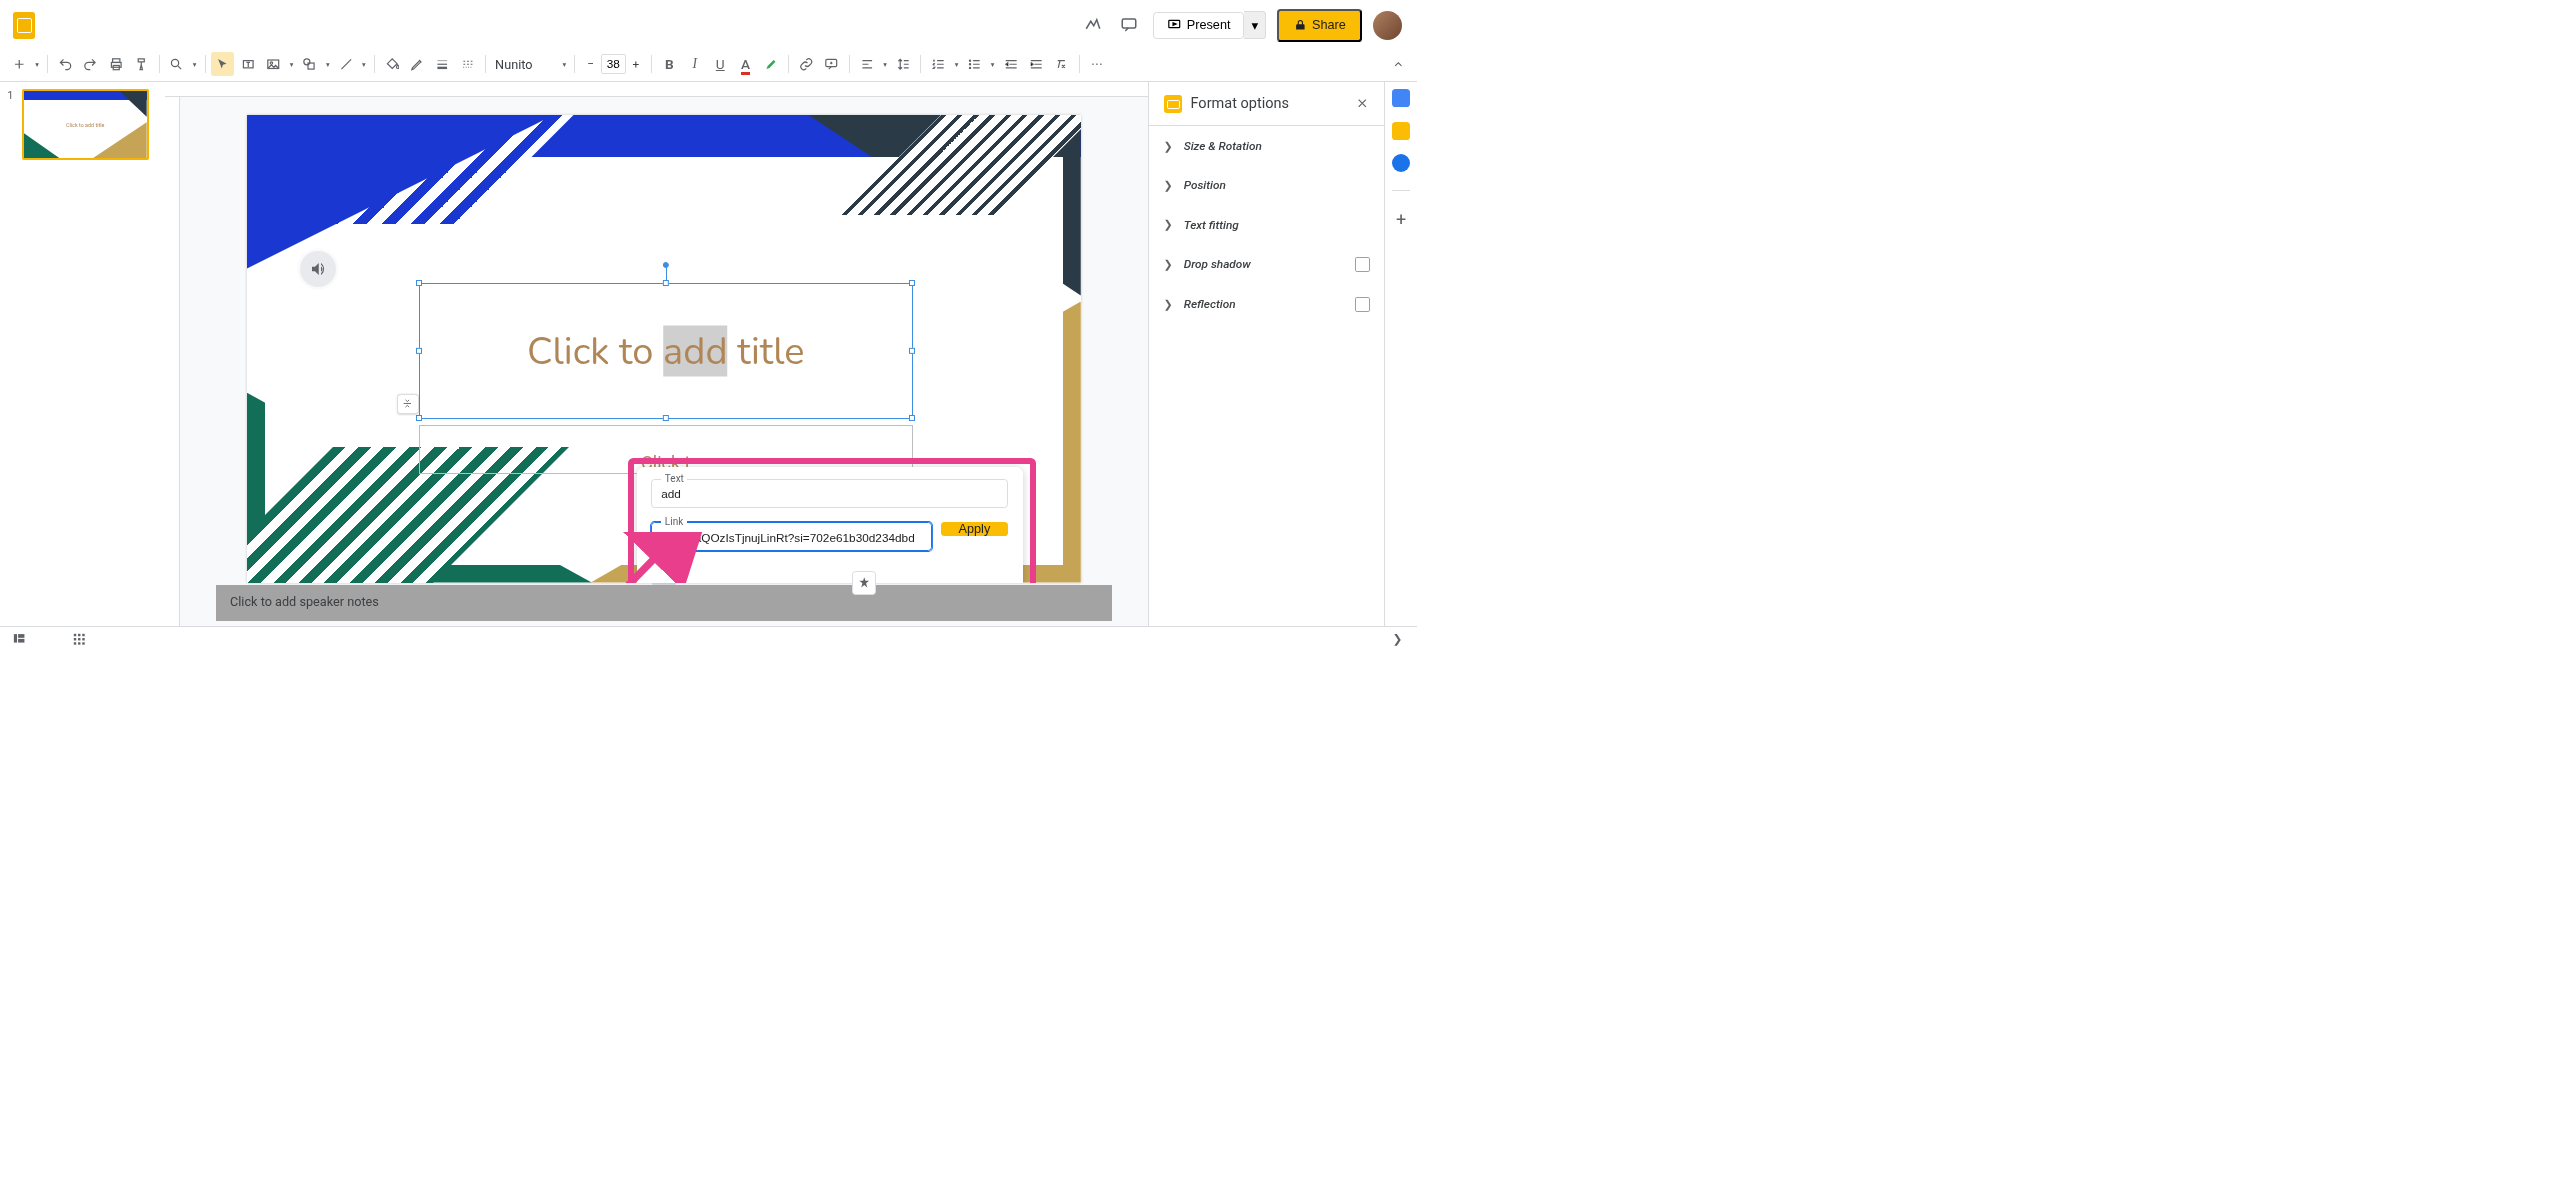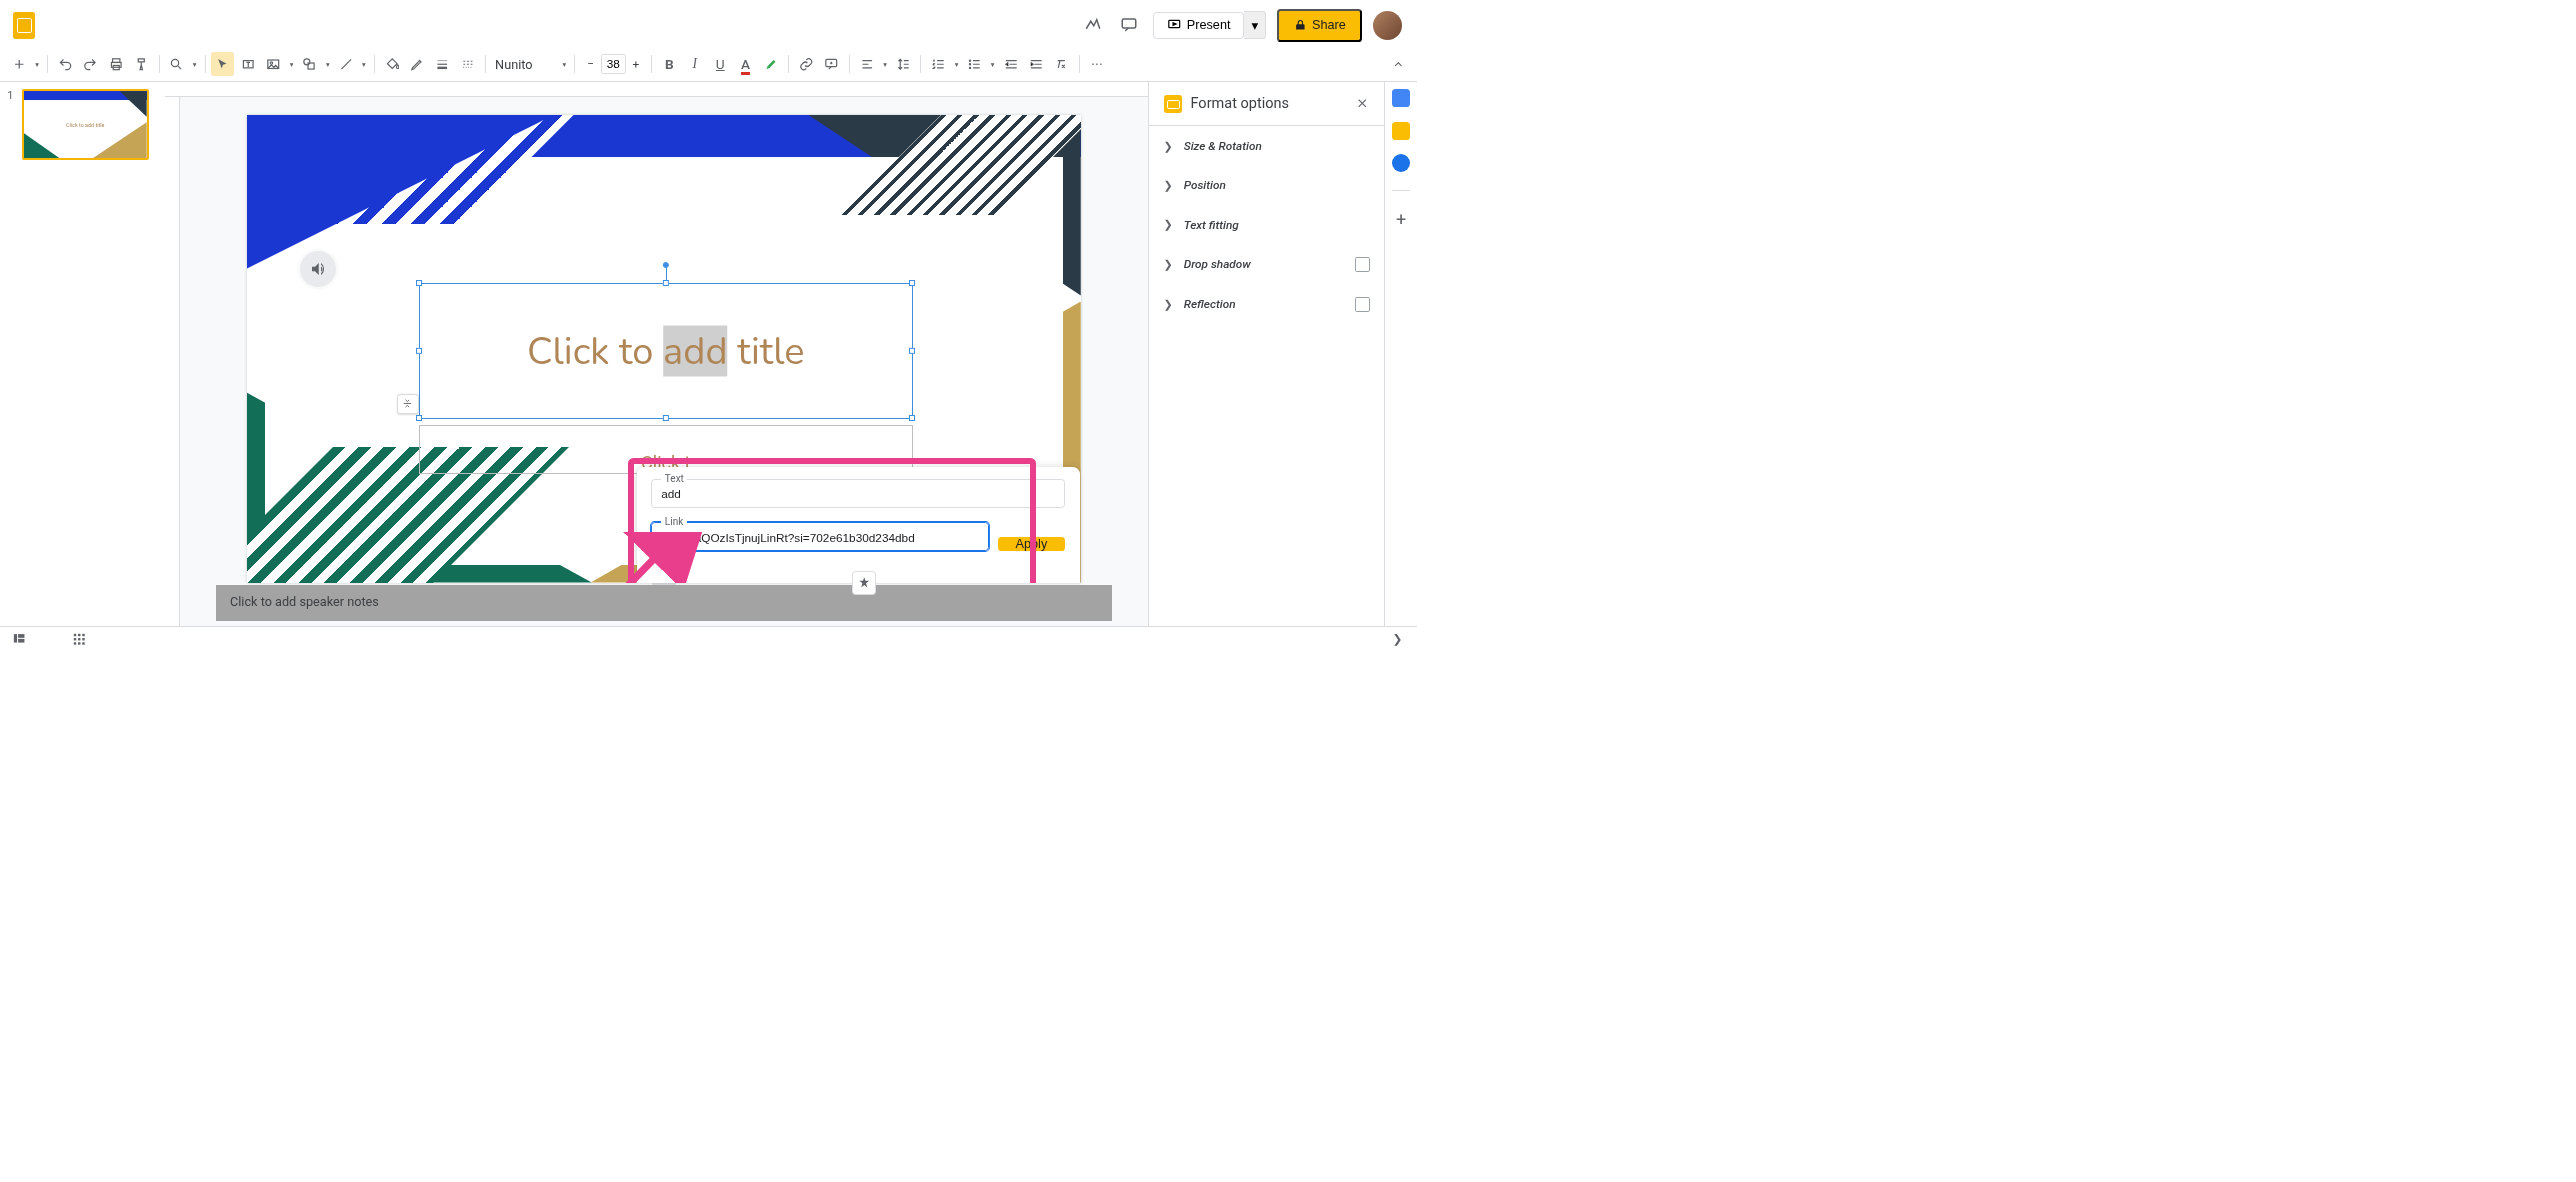--- a/index.html
+++ b/index.html
@@ -73,28 +73,28 @@
 .h-tm{top:-3.6px;left:50%;transform:translateX(-50%)}.h-bm{bottom:-3.6px;left:50%;transform:translateX(-50%)}
 .h-ml{top:50%;left:-3.6px;transform:translateY(-50%)}.h-mr{top:50%;right:-3.6px;transform:translateY(-50%)}
 .rot-handle{position:absolute;top:-22px;left:50%;transform:translateX(-50%);width:6.3px;height:6.3px;border:0.9px solid #3b8ee0;background:#3b8ee0;border-radius:50%;}
 .rot-line{position:absolute;top:-16.3px;left:50%;width:0.9px;height:12.7px;background:#3b8ee0;}
 .title-text { position:absolute; top:50%; left:50%; transform:translate(-50%,-50%); font-size:38px; color:#b08657; white-space:nowrap; font-family:Nunito,Arial,sans-serif;}
 .title-text .sel { background:#cfcfcf; }
 .subtitle-box{ position:absolute; top:310px; left:172px; width:494px; height:49px; border:0.9px solid #bdbdbd; display:flex; align-items:flex-end; justify-content:center; font-size:18px; color:#b08657;}
 .fit-btn { position:absolute; top:279px; left:150px; width:22px; height:20px; background:#fff; border:0.9px solid #dadce0; border-radius:3.6px; display:flex;align-items:center;justify-content:center; font-size:9px; color:#5f6368; box-shadow:0 0.9px 1.8px rgba(0,0,0,.15);}
 
 
-.link-popup { position:absolute; top:352px; left:390px; width:443px; height:138px; background:#fff; border-radius:7.3px; box-shadow:0 1.8px 9px rgba(0,0,0,.2); padding:12.7px 14.5px; display:flex; flex-direction:column; gap:14.5px;}
+.link-popup { position:absolute; top:352px; left:390px; width:386px; height:138px; background:#fff; border-radius:7.3px; box-shadow:0 1.8px 9px rgba(0,0,0,.2); padding:12.7px 14.5px; display:flex; flex-direction:column; gap:14.5px;}
 .link-highlight { position:absolute; top:343px; left:381px; width:408px; height:156px; border:6.3px solid #e83e8c; border-radius:5.4px; pointer-events:none;}
 .arrow-annotation{ position:absolute; top:417px; left:243px; width:236px; height:195px; pointer-events:none;}
 .field-wrap { position:relative; border:0.9px solid #dadce0; border-radius:3.6px; padding:7.3px 9px 5.4px; }
 .field-wrap.focused{ border-color:#1a73e8; box-shadow:0 0 0 0.9px #1a73e8;}
 .field-label { position:absolute; top:-7.3px; left:9px; background:#fff; padding:0 3.6px; font-size:10px; color:#5f6368;}
 .field-wrap input{ border:none; outline:none; width:100%; font-size:11.8px; color:#202124;}
-.link-row{ display:flex; gap:9px; align-items:flex-end;}
+.link-row{ display:flex; gap:9px; align-items:flex-start;}
 .link-row .field-wrap{ flex:1; }
 .apply-btn{ background:#fbbc04; border:none; border-radius:3.6px; padding:0 18px; font-size:12.7px; font-weight:500; color:#202124;}
 
 
 .right-sidebar { width: 236px; border-left: 0.9px solid #dadce0; display:flex; flex-direction:column;}
 .fo-header{ display:flex; align-items:center; padding:12.7px 14.5px; border-bottom:0.9px solid #dadce0; gap:9px;}
 .fo-header-icon{ width:18px;height:18px;background:#fbbc04;border-radius:2.7px;position:relative;}
 .fo-header-icon::after{content:"";position:absolute;left:3.6px;top:5.4px;width:11px;height:7.3px;border:1.8px solid #fff;border-radius:1.8px;}
 .fo-title{ font-size:14.5px; font-weight:400; color:#3c4043; flex:1;}
 .fo-close{ color:#5f6368; }

